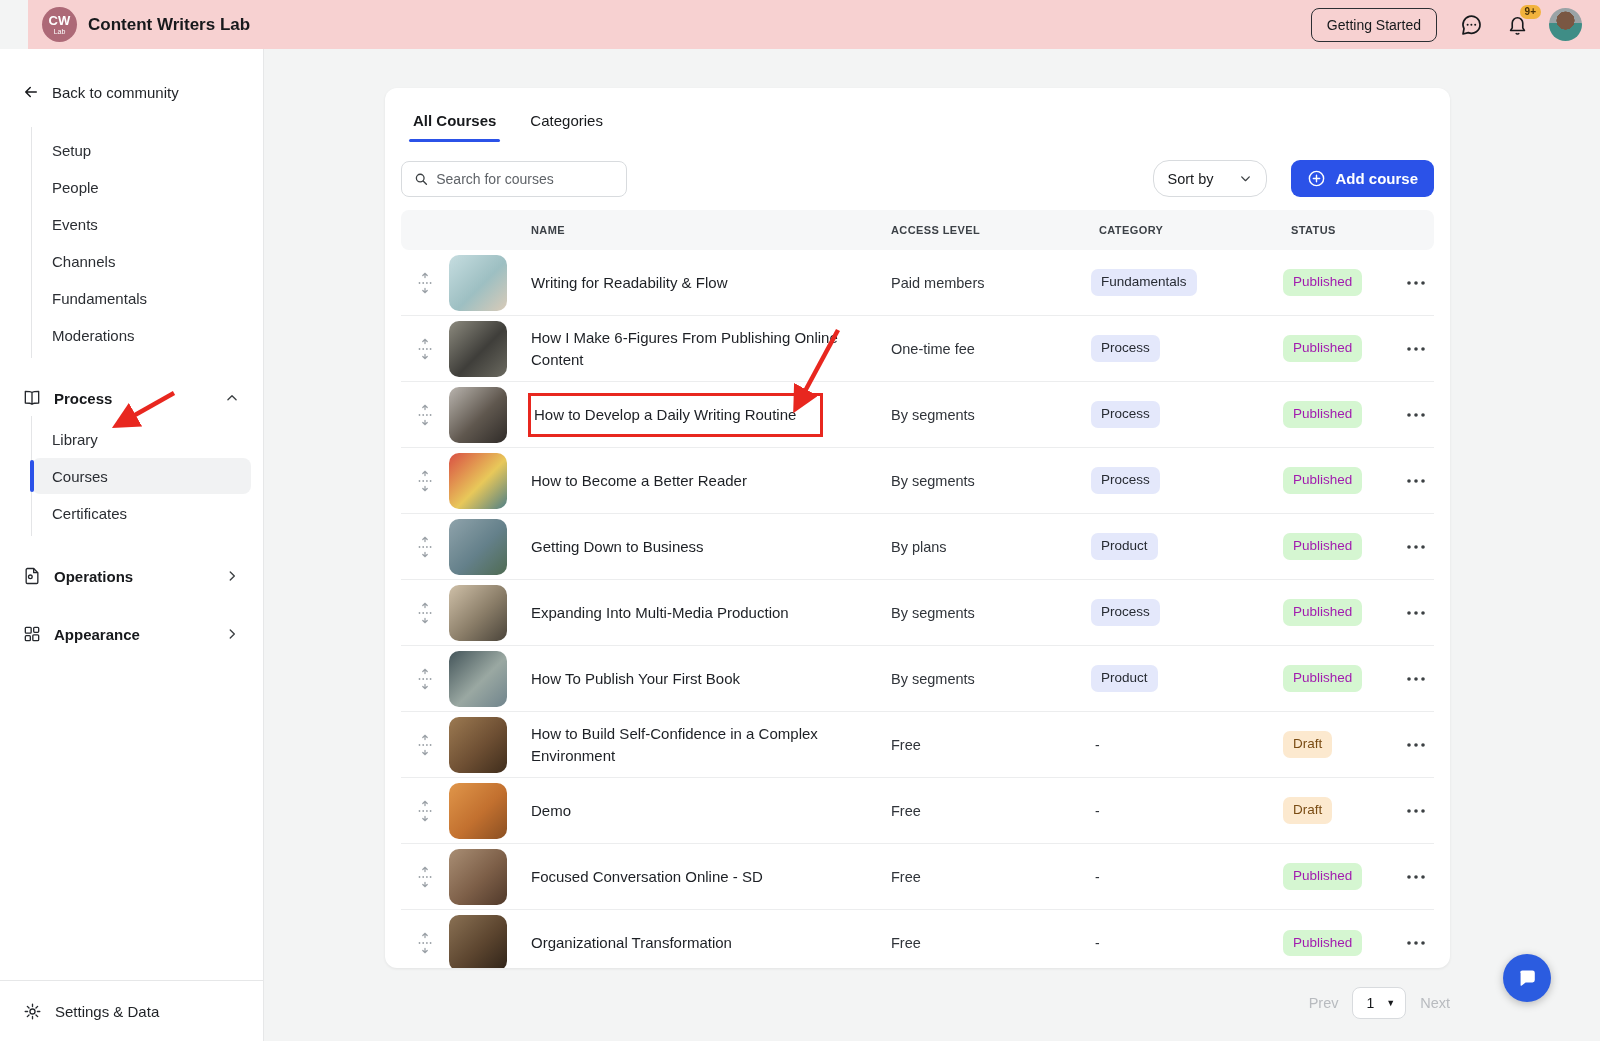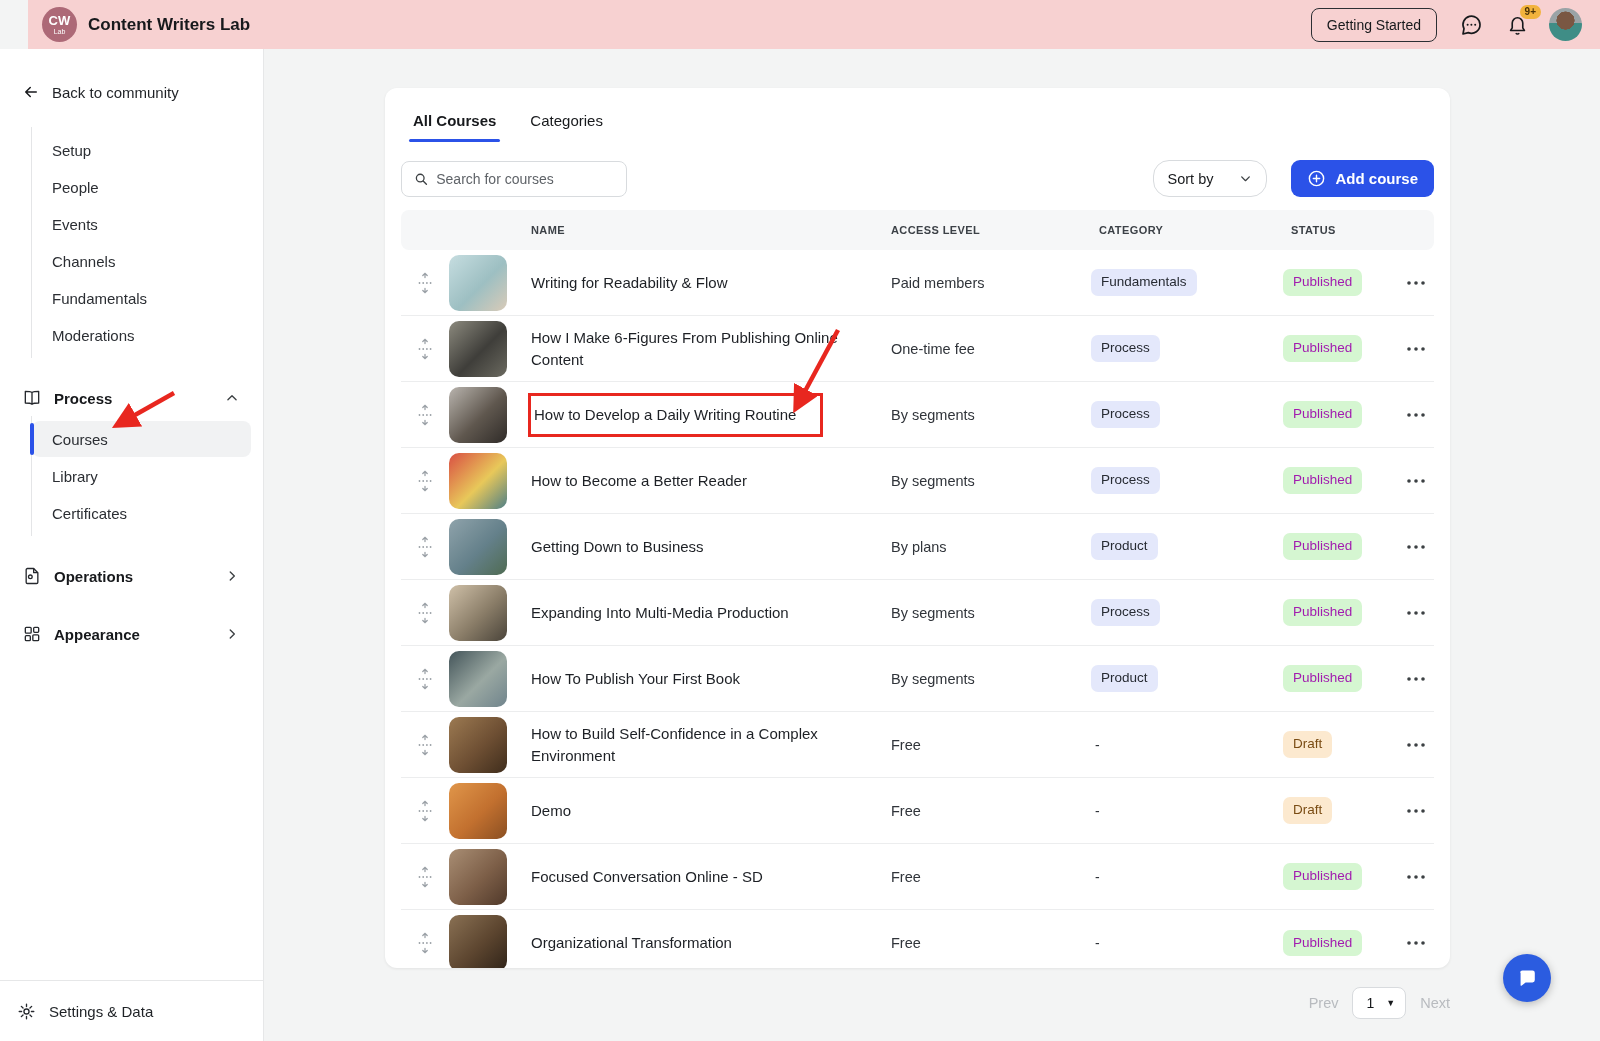--- a/index.html
+++ b/index.html
@@ -60,21 +60,21 @@
   .side-item{
     position:relative; font-size:15px; color:#2b2e33; padding:9px 8px 9px 20px;
     border-radius:8px; cursor:pointer; margin:1px 0; height:36px; display:flex; align-items:center;
   }
   .side-item.active{ background:#f1f2f3; font-weight:400; }
   .side-item.active::before{
     content:""; position:absolute; left:-2px; top:2px; bottom:2px; width:4px;
     border-radius:4px; background:var(--accent);
   }
   .side-foot{
-    border-top:1px solid #e6e7e8; padding:20px 16px; display:flex; align-items:center; gap:13px;
+    border-top:1px solid #e6e7e8; padding:20px 22px; display:flex; align-items:center; gap:13px;
     font-size:15px; color:#1f2226; cursor:pointer;
   }
   .sicon{ width:20px; height:20px; display:flex; align-items:center; justify-content:center; color:#26292e; flex:0 0 auto; }
   
   .main{ flex:1; position:relative; }
   .card{
     background:#fff; border-radius:12px; box-shadow:0 1px 3px rgba(0,0,0,.07);
     margin:39px 150px 0 121px; height:880px; padding:0 16px; overflow:hidden;
   }
   .tabs{ display:flex; gap:34px; padding:24px 12px 0 12px; }
@@ -210,22 +210,22 @@
                 </svg>
               </span>
               <span>Process</span>
               <span class="chev">
                 <svg width="14" height="14" viewBox="0 0 24 24" fill="none" stroke="#3c4043" stroke-width="2.3" stroke-linecap="round" stroke-linejoin="round">
                   <path d="M5 15l7-7 7 7"></path>
                 </svg>
               </span>
             </div>
             <div class="sec-items">
+              <div class="side-item">Library</div>
               <div class="side-item active">Courses</div>
-              <div class="side-item">Library</div>
               <div class="side-item">Certificates</div>
             </div>
           </div>
           <div class="section">
             <div class="sec-head">
               <span class="sicon">
                 <svg width="20" height="20" viewBox="0 0 24 24" fill="none" stroke="#26292e" stroke-width="1.6" stroke-linejoin="round">
                   <path d="M14 3H6.5A1.5 1.5 0 0 0 5 4.5v15A1.5 1.5 0 0 0 6.5 21h11a1.5 1.5 0 0 0 1.5-1.5V8l-5-5z"></path>
                   <path d="M14 3v5h5"></path>
                   <circle cx="10" cy="13" r="2.2"></circle>

